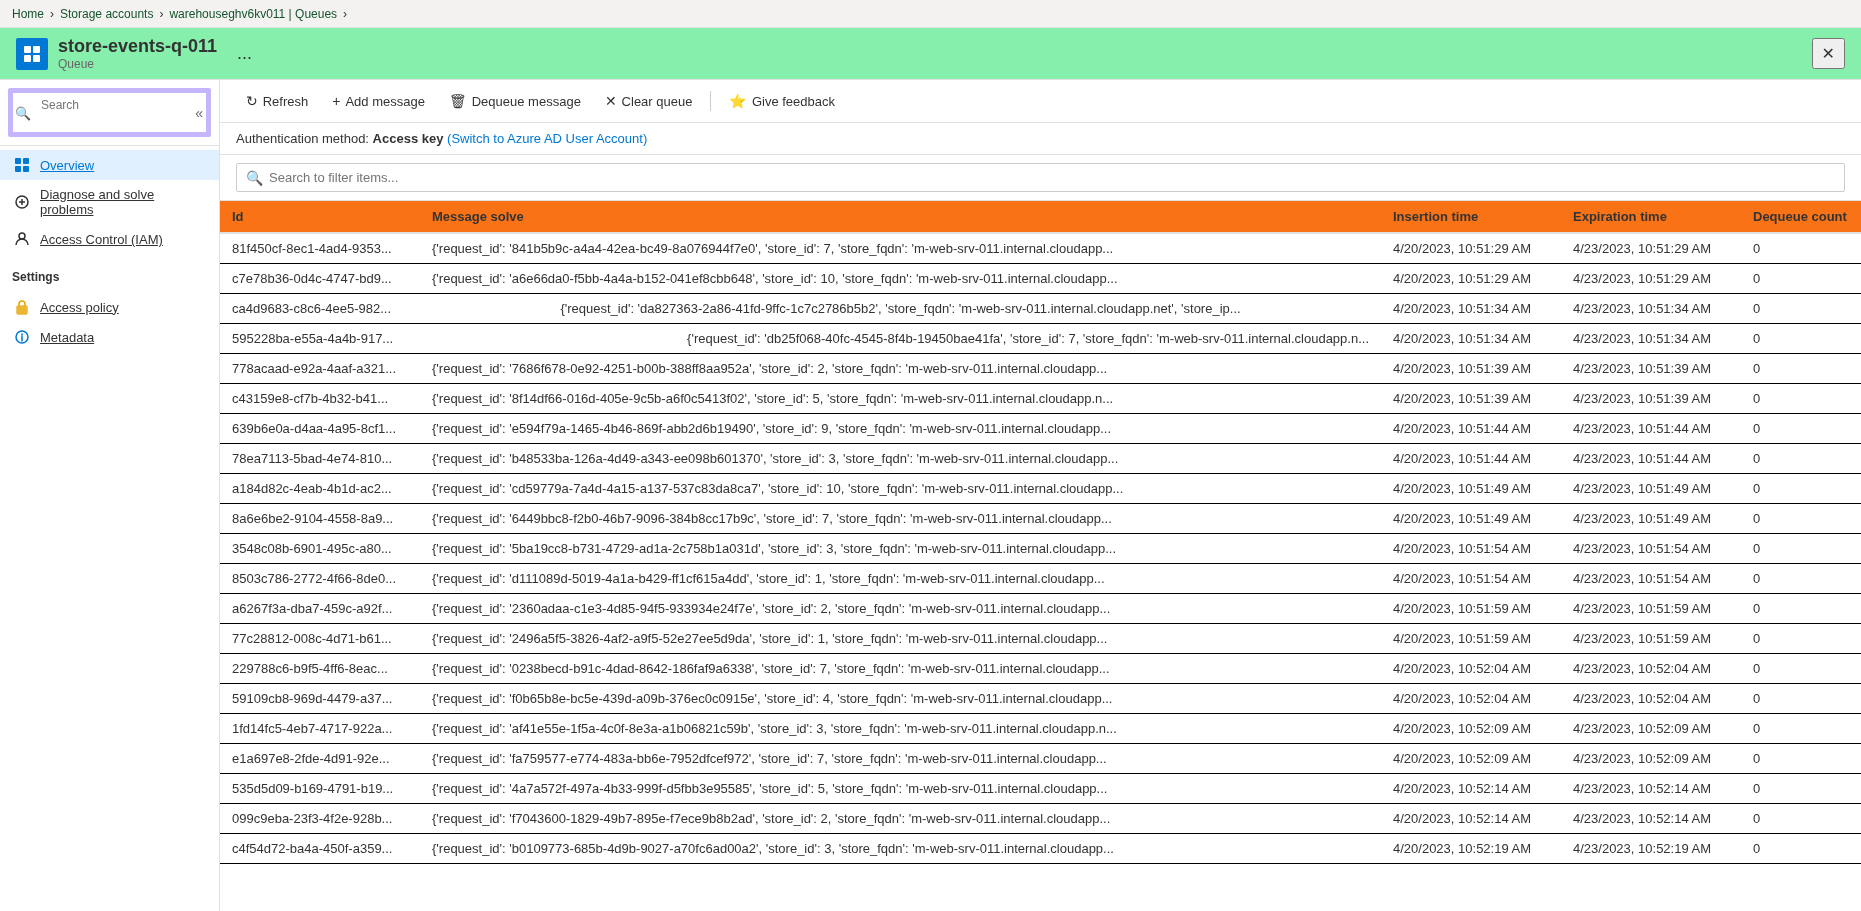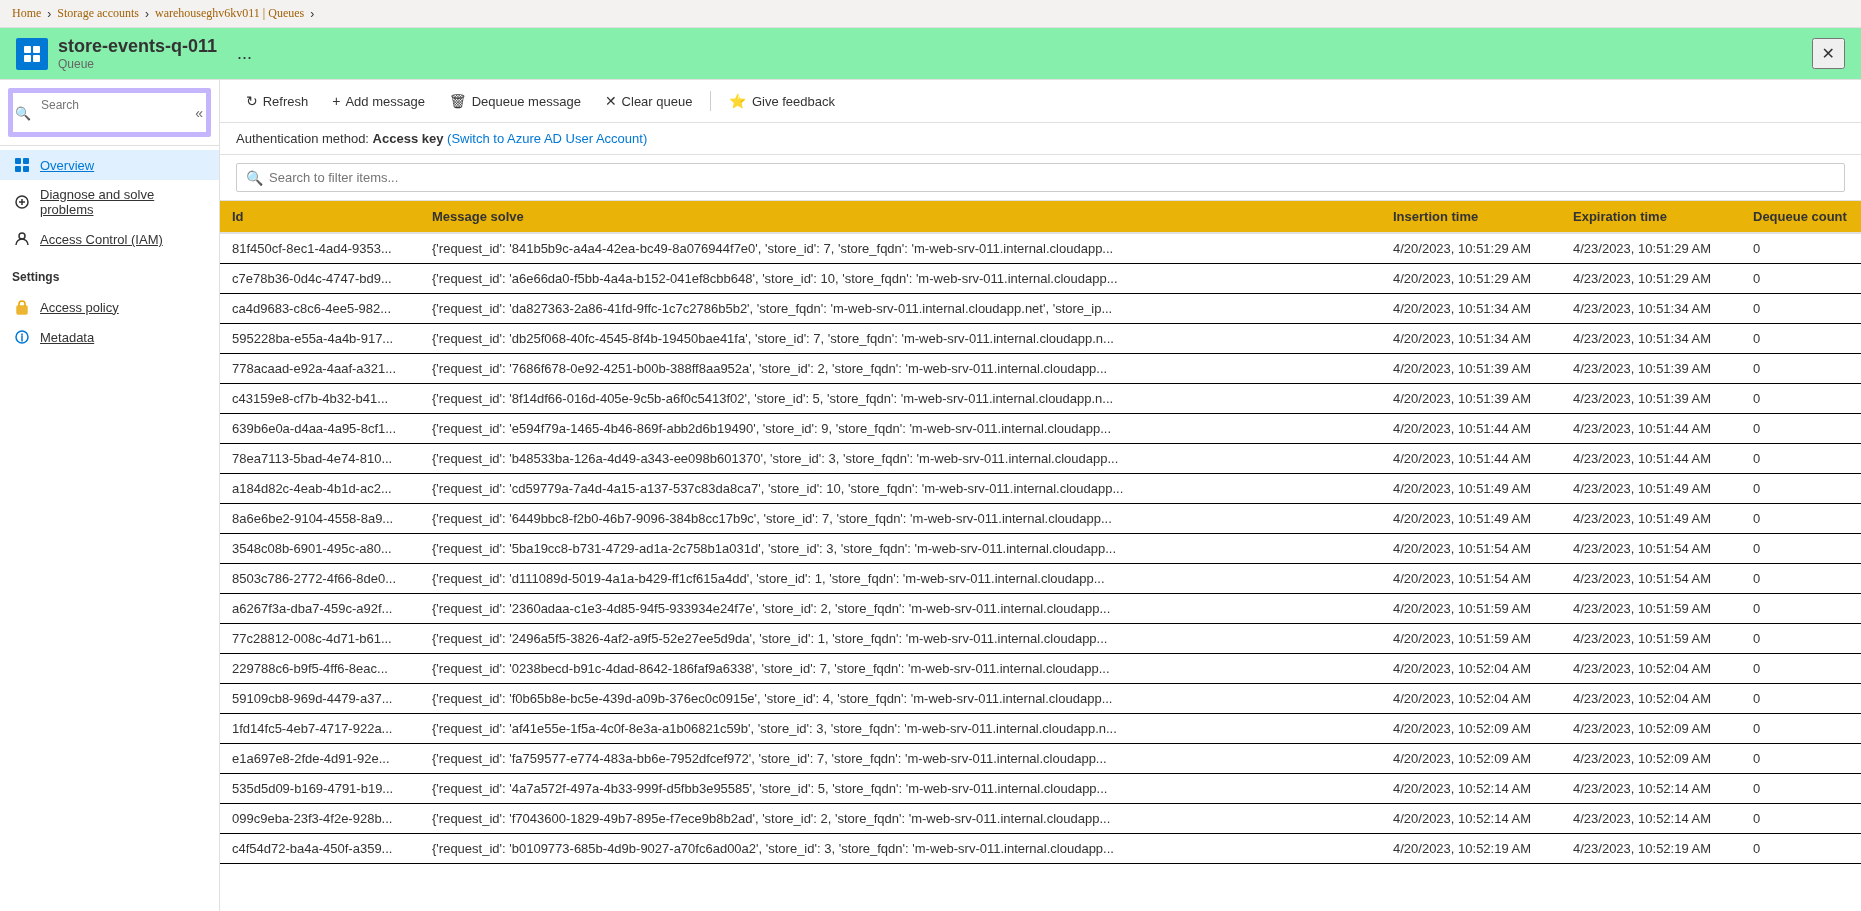--- a/index.html
+++ b/index.html
@@ -1,21 +1,21 @@
 <!DOCTYPE html>
 <html><head>
   <meta charset="utf-8">
   <style>
     * { box-sizing: border-box; margin: 0; padding: 0; }
     body { font-family: 'Segoe UI', Arial, sans-serif; font-size: 13px; background: #fff; color: #333; overflow: hidden; height: 911px; width: 1861px; }
 
     
     .breadcrumb { display: flex; align-items: center; padding: 4px 12px; font-size: 12px; color: #0078d4; background: #f3f2f1; border-bottom: 1px solid #e0e0e0; height: 28px; }
     .breadcrumb span { color: #333; }
-    .breadcrumb a { color: #a16207; text-decoration: none; cursor: pointer; font-family: Liberation Serif, serif; }
+    .breadcrumb a { color: #14532d; text-decoration: none; cursor: pointer; }
     .breadcrumb-sep { margin: 0 6px; color: #666; }
 
     
     .app-container { display: flex; flex-direction: column; height: calc(911px - 28px); }
 
     
     .title-bar { display: flex; align-items: center; padding: 8px 16px; border-bottom: 1px solid #e0e0e0; background: #86efac; }
     .title-icon { width: 32px; height: 32px; background: #0078d4; display: flex; align-items: center; justify-content: center; margin-right: 10px; border-radius: 2px; }
     .title-icon svg { width: 20px; height: 20px; }
     .title-text h1 { font-size: 18px; font-weight: 600; color: #333; }
@@ -58,21 +58,21 @@
     
     .search-bar { padding: 8px 16px; border-bottom: 1px solid #e0e0e0; flex-shrink: 0; }
     .search-bar input { width: 100%; padding: 6px 10px 6px 32px; border: 1px solid #ccc; border-radius: 2px; font-size: 13px; outline: none; }
     .search-bar-wrap { position: relative; }
     .search-bar-wrap .s-ico { position: absolute; left: 10px; top: 50%; transform: translateY(-50%); color: #666; font-size: 14px; }
 
     
     .table-container { flex: 1; overflow-y: auto; overflow-x: auto; }
     table { width: 100%; border-collapse: collapse; font-size: 13px; }
     thead tr { border-bottom: 2px solid #e0e0e0; }
-    thead th { text-align: left; padding: 8px 12px; font-weight: 600; color: #333; white-space: nowrap; background: #eab308; position: sticky; top: 0; z-index: 1; cursor: pointer; user-select: none; }
+    thead th { text-align: left; padding: 8px 12px; font-weight: 600; color: #333; white-space: nowrap; background: #f97316; position: sticky; top: 0; z-index: 1; cursor: pointer; user-select: none; }
     tbody tr { border-bottom: 1px solid #000000; }
     tbody td { padding: 7px 12px; color: #333; white-space: nowrap; overflow: hidden; text-overflow: ellipsis; max-width: 600px; }
     .col-id { width: 200px; min-width: 180px; }
     .col-msg { min-width: 300px; max-width: 600px; }
     .col-ins { width: 180px; }
     .col-exp { width: 180px; }
     .col-deq { width: 120px; }
 
     
     ::-webkit-scrollbar { width: 8px; height: 8px; }
@@ -238,28 +238,28 @@
     </tr>
               <tr>
       <td class="col-id">c7e78b36-0d4c-4747-bd9...</td>
       <td class="col-msg" style="max-width:600px;overflow:hidden;text-overflow:ellipsis;">{'request_id': 'a6e66da0-f5bb-4a4a-b152-041ef8cbb648', 'store_id': 10, 'store_fqdn': 'm-web-srv-011.internal.cloudapp...</td>
       <td class="col-ins">4/20/2023, 10:51:29 AM</td>
       <td class="col-exp">4/23/2023, 10:51:29 AM</td>
       <td class="col-deq">0</td>
     </tr>
               <tr>
       <td class="col-id">ca4d9683-c8c6-4ee5-982...</td>
-      <td class="col-msg" style="max-width:600px;overflow:hidden;text-overflow:ellipsis;">{'request_id': 'da827363-2a86-41fd-9ffc-1c7c2786b5b2', 'store_fqdn': 'm-web-srv-011.internal.cloudapp.net', 'store_ip...</td>
+      <td class="col-msg" style="max-width:600px;overflow:hidden;text-overflow:ellipsis;text-align:center;">{'request_id': 'da827363-2a86-41fd-9ffc-1c7c2786b5b2', 'store_fqdn': 'm-web-srv-011.internal.cloudapp.net', 'store_ip...</td>
       <td class="col-ins">4/20/2023, 10:51:34 AM</td>
       <td class="col-exp">4/23/2023, 10:51:34 AM</td>
       <td class="col-deq">0</td>
     </tr>
               <tr>
       <td class="col-id">595228ba-e55a-4a4b-917...</td>
-      <td class="col-msg" style="max-width:600px;overflow:hidden;text-overflow:ellipsis;">{'request_id': 'db25f068-40fc-4545-8f4b-19450bae41fa', 'store_id': 7, 'store_fqdn': 'm-web-srv-011.internal.cloudapp.n...</td>
+      <td class="col-msg" style="max-width:600px;overflow:hidden;text-overflow:ellipsis;text-align:right;">{'request_id': 'db25f068-40fc-4545-8f4b-19450bae41fa', 'store_id': 7, 'store_fqdn': 'm-web-srv-011.internal.cloudapp.n...</td>
       <td class="col-ins">4/20/2023, 10:51:34 AM</td>
       <td class="col-exp">4/23/2023, 10:51:34 AM</td>
       <td class="col-deq">0</td>
     </tr>
               <tr>
       <td class="col-id">778acaad-e92a-4aaf-a321...</td>
       <td class="col-msg" style="max-width:600px;overflow:hidden;text-overflow:ellipsis;">{'request_id': '7686f678-0e92-4251-b00b-388ff8aa952a', 'store_id': 2, 'store_fqdn': 'm-web-srv-011.internal.cloudapp...</td>
       <td class="col-ins">4/20/2023, 10:51:39 AM</td>
       <td class="col-exp">4/23/2023, 10:51:39 AM</td>
       <td class="col-deq">0</td>

